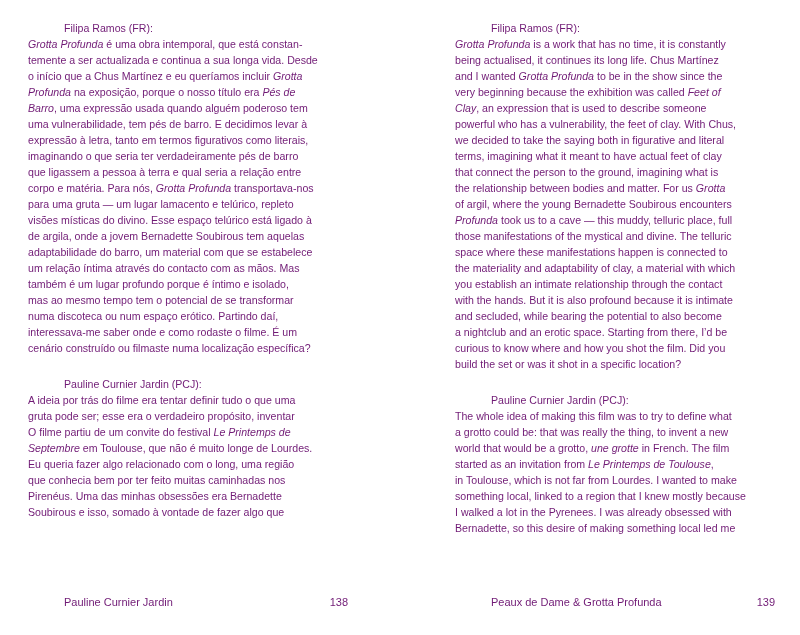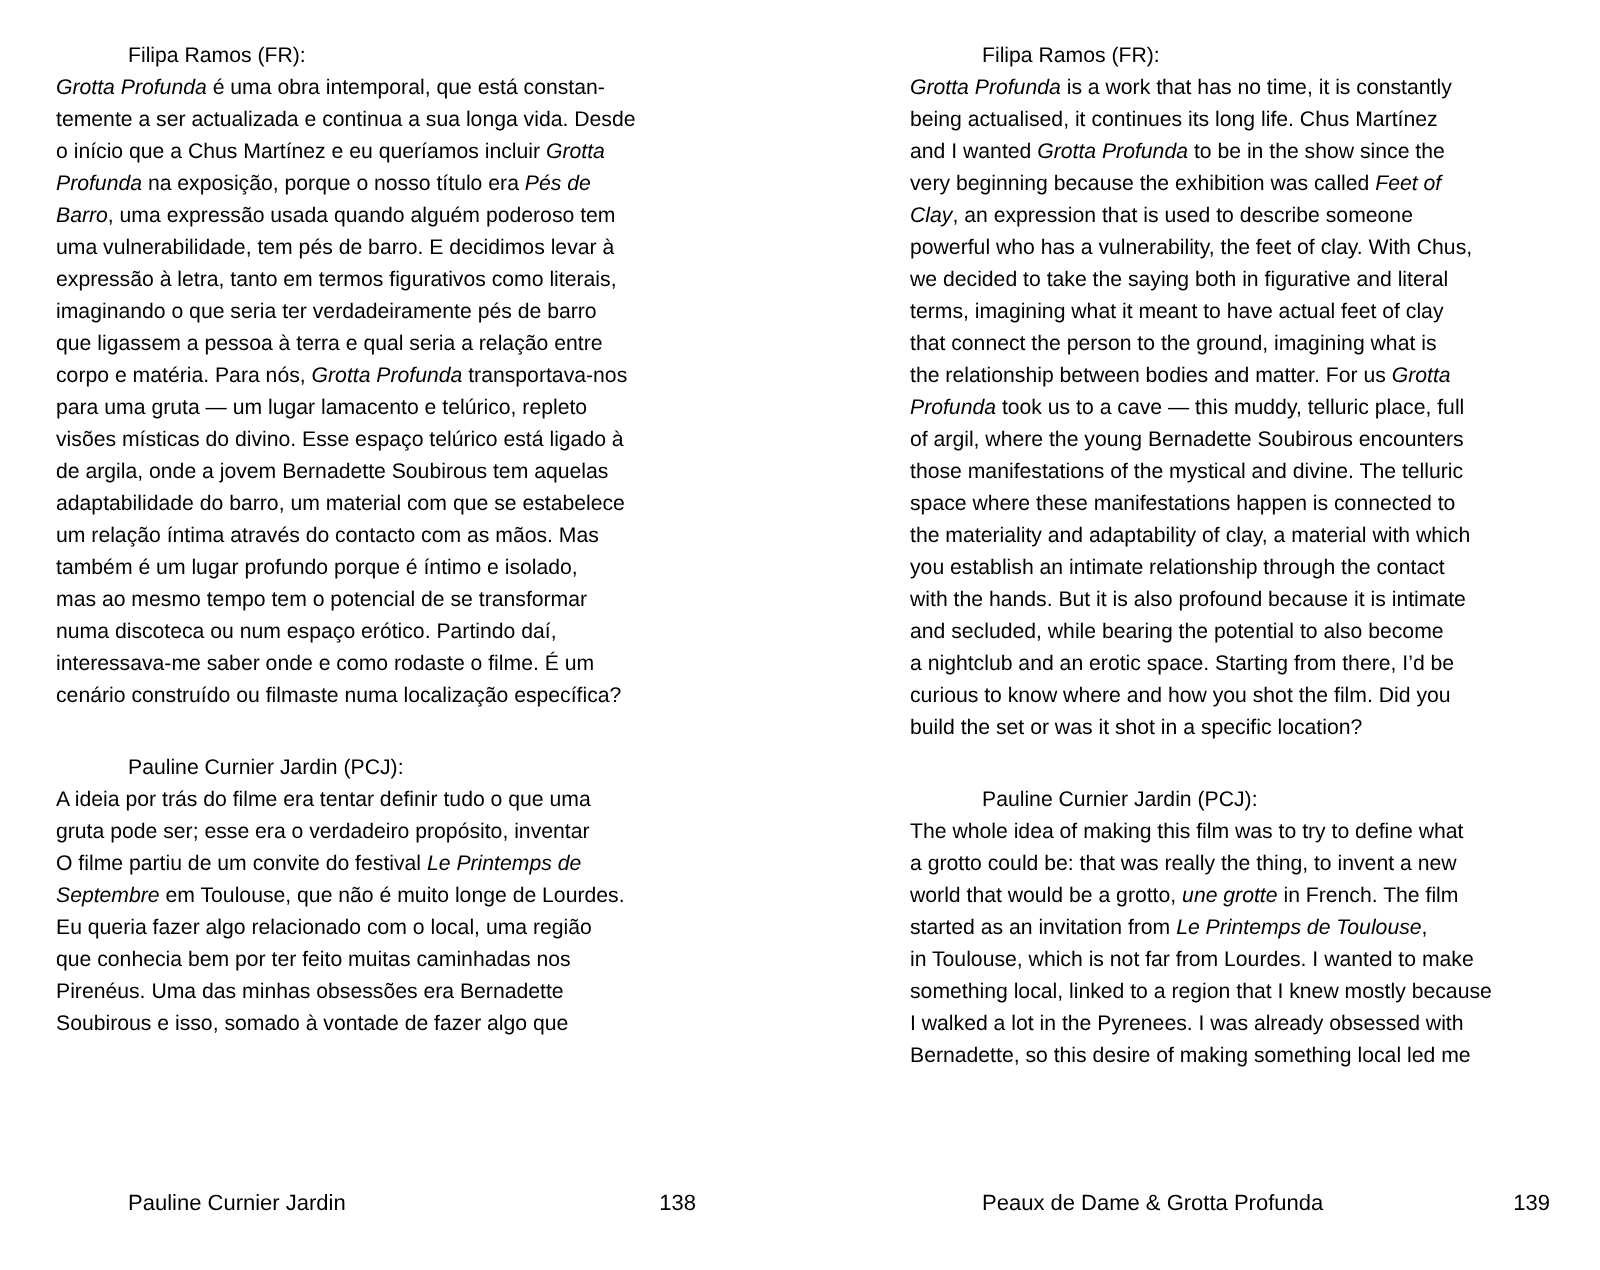--- a/index.html
+++ b/index.html
@@ -6,21 +6,21 @@
     margin: 0;
     padding: 0;
     background: #ffffff;
   }
   .spread {
     position: relative;
     width: 800px;
     height: 635px;
     background: #ffffff;
     font-family: "Liberation Sans", sans-serif;
-    color: #000000;
+    color: #701a75;
     overflow: hidden;
   }
   .page {
     position: absolute;
     top: 0;
     width: 400px;
     height: 635px;
   }
   .page-left  { left: 0; }
   .page-right { left: 400px; }
@@ -83,21 +83,21 @@
           <div class="line">numa discoteca ou num espaço erótico. Partindo daí,</div>
           <div class="line">interessava-me saber onde e como rodaste o filme. É um</div>
           <div class="line">cenário construído ou filmaste numa localização específica?</div>
         </div>
         <div class="section">
           <div class="speaker">Pauline Curnier Jardin (PCJ):</div>
           <div class="line">A ideia por trás do filme era tentar definir tudo o que uma</div>
           <div class="line">gruta pode ser; esse era o verdadeiro propósito, inventar</div>
           <div class="line">O filme partiu de um convite do festival <em>Le Printemps de</em></div>
           <div class="line"><em>Septembre</em> em Toulouse, que não é muito longe de Lourdes.</div>
-          <div class="line">Eu queria fazer algo relacionado com o local, uma região</div>
+          <div class="line">Eu queria fazer algo relacionado com o long, uma região</div>
           <div class="line">que conhecia bem por ter feito muitas caminhadas nos</div>
           <div class="line">Pirenéus. Uma das minhas obsessões era Bernadette</div>
           <div class="line">Soubirous e isso, somado à vontade de fazer algo que</div>
         </div>
       </div>
     <div class="page-footer">
       <span class="footer-label">Pauline Curnier Jardin</span>
       <span class="footer-page-number">138</span>
     </div>
   </div>
@@ -109,22 +109,22 @@
           <div class="line"><em>Grotta Profunda</em> is a work that has no time, it is constantly</div>
           <div class="line">being actualised, it continues its long life. Chus Martínez</div>
           <div class="line">and I wanted <em>Grotta Profunda</em> to be in the show since the</div>
           <div class="line">very beginning because the exhibition was called <em>Feet of</em></div>
           <div class="line"><em>Clay</em>, an expression that is used to describe someone</div>
           <div class="line">powerful who has a vulnerability, the feet of clay. With Chus,</div>
           <div class="line">we decided to take the saying both in figurative and literal</div>
           <div class="line">terms, imagining what it meant to have actual feet of clay</div>
           <div class="line">that connect the person to the ground, imagining what is</div>
           <div class="line">the relationship between bodies and matter. For us <em>Grotta</em></div>
+          <div class="line">of argil, where the young Bernadette Soubirous encounters</div>
           <div class="line"><em>Profunda</em> took us to a cave — this muddy, telluric place, full</div>
-          <div class="line">of argil, where the young Bernadette Soubirous encounters</div>
           <div class="line">those manifestations of the mystical and divine. The telluric</div>
           <div class="line">space where these manifestations happen is connected to</div>
           <div class="line">the materiality and adaptability of clay, a material with which</div>
           <div class="line">you establish an intimate relationship through the contact</div>
           <div class="line">with the hands. But it is also profound because it is intimate</div>
           <div class="line">and secluded, while bearing the potential to also become</div>
           <div class="line">a nightclub and an erotic space. Starting from there, I’d be</div>
           <div class="line">curious to know where and how you shot the film. Did you</div>
           <div class="line">build the set or was it shot in a specific location?</div>
         </div>

